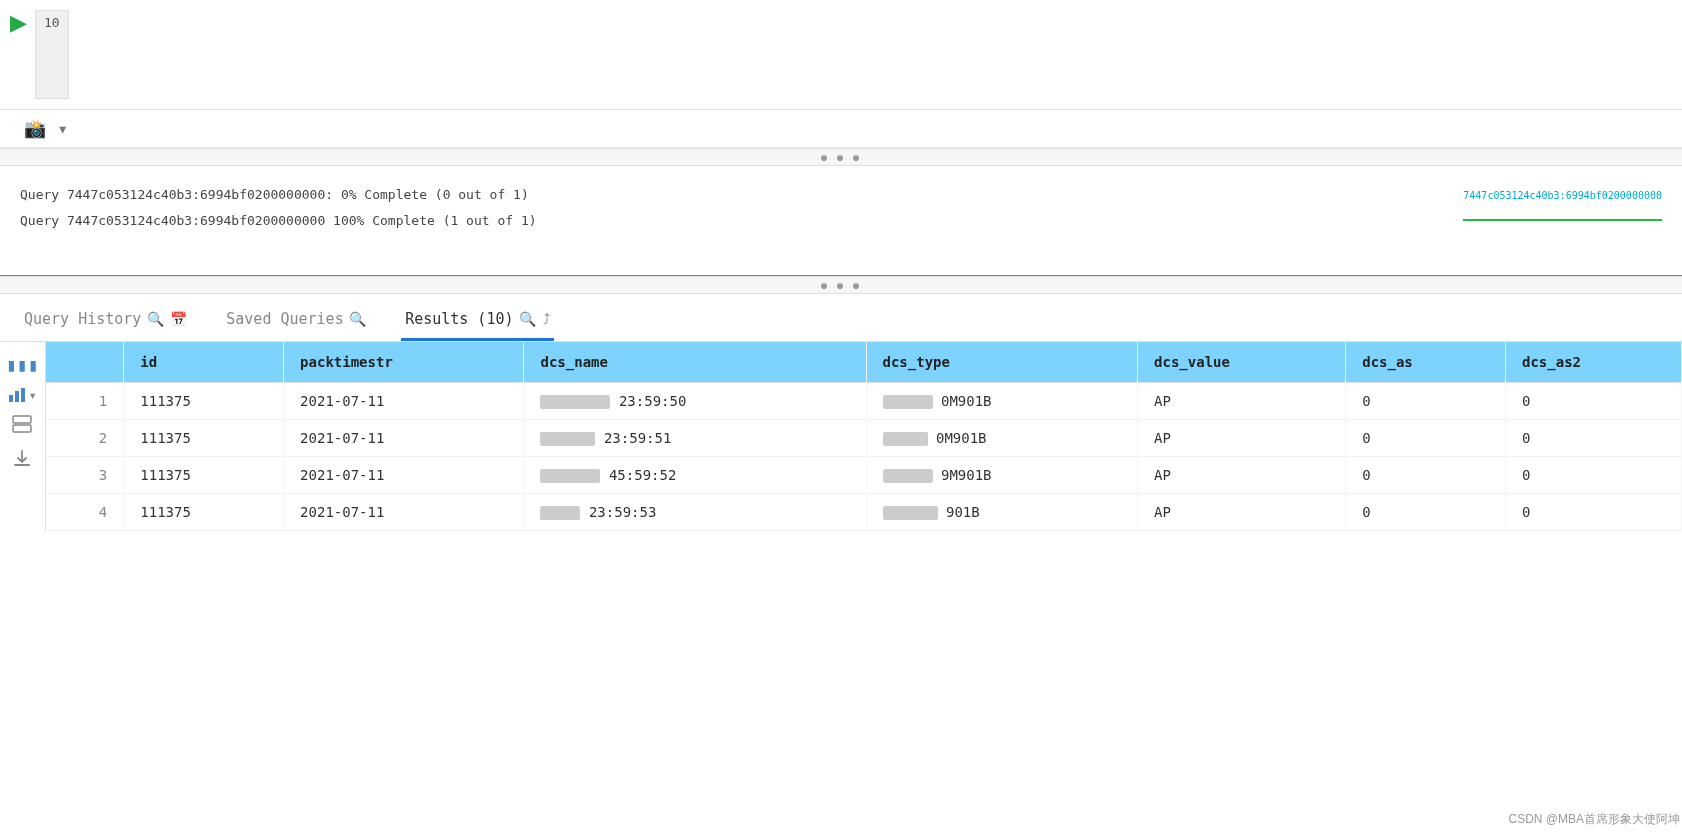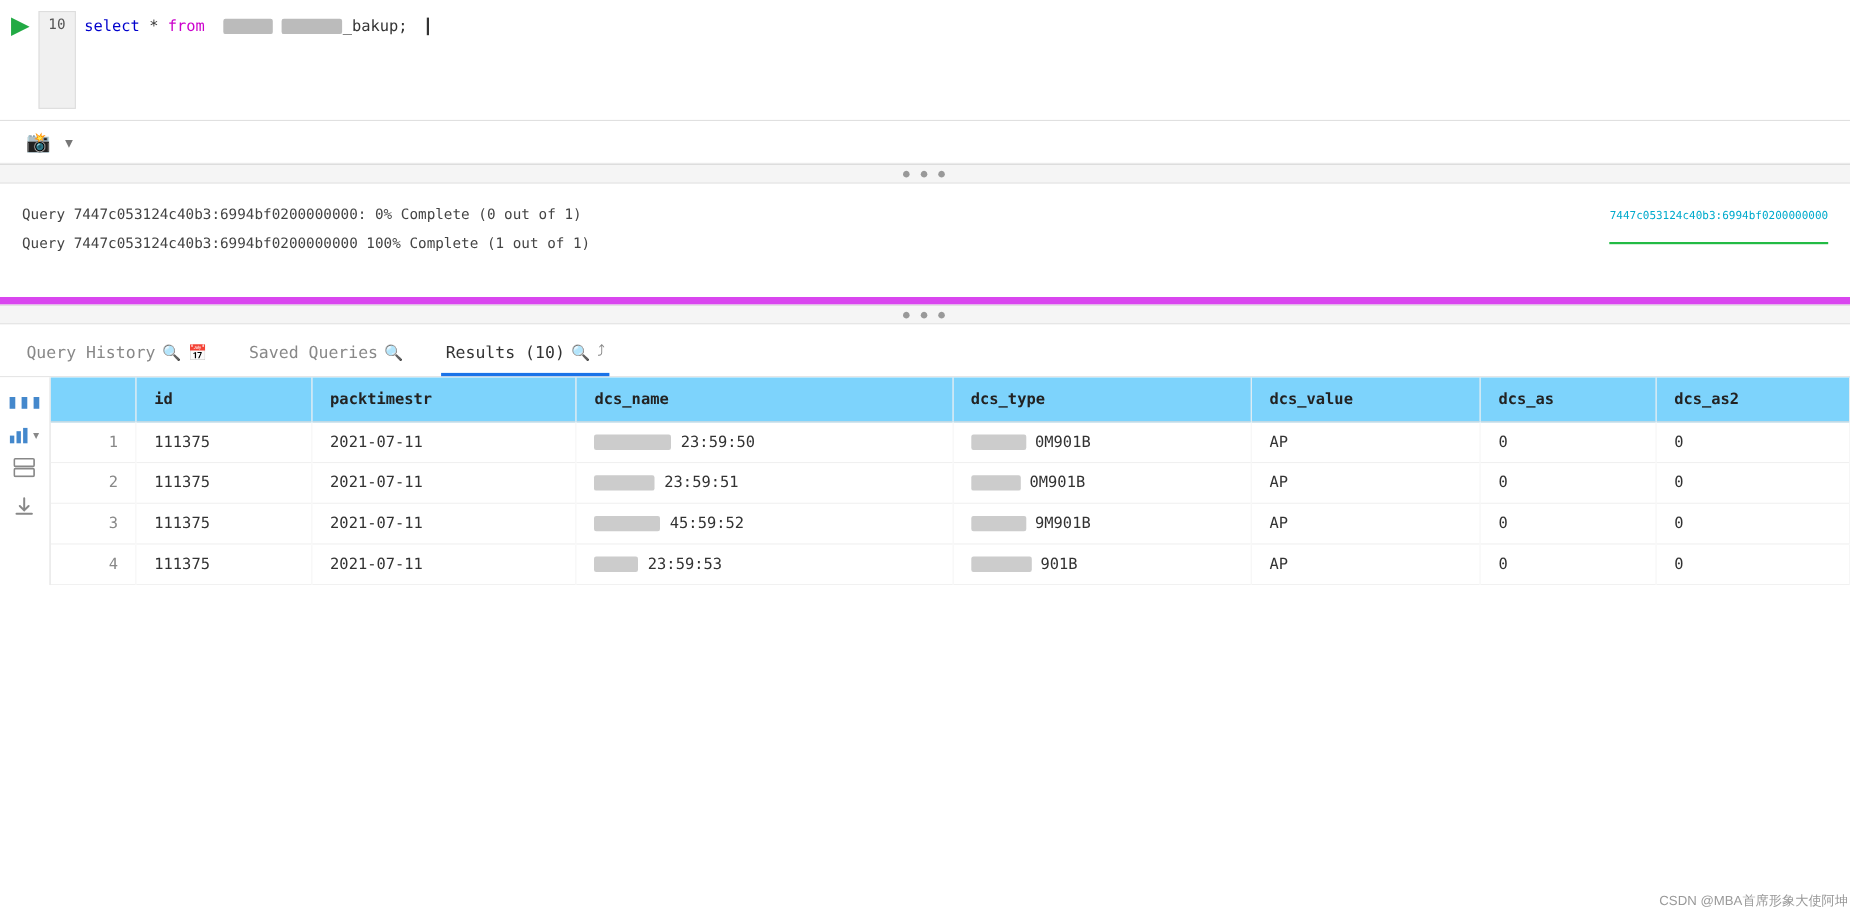--- a/index.html
+++ b/index.html
@@ -76,21 +76,21 @@
       cursor: row-resize;
       color: #999;
       font-size: 10px;
       letter-spacing: 2px;
     }
 
     
     .status-section {
       padding: 16px 20px;
       background: #fff;
-      border-bottom: 7px solid #d946ef;
+      border-bottom: 1px solid #d946ef;
       display: flex;
       align-items: flex-start;
       gap: 36px;
       min-height: 110px;
     }
     .status-messages {
       flex: 1;
       font-size: 13px;
       color: #444;
       line-height: 2;
@@ -219,29 +219,20 @@
       color: #999;
       font-family: sans-serif;
     }
   </style>
 </head>
 <body>
 
 <div class="editor-section">
   <button class="run-btn">▶</button>
   <div class="line-number-col">10</div>
-  <div class="sql-code">
-    <span class="kw-blue">select</span>
-    <span> * </span>
-    <span class="kw-purple">from</span>
-    <span>
-      &nbsp;<span style="display:inline-block;background:#bbb;color:transparent;border-radius:2px;width:45px;height:1em;vertical-align:middle;"></span>&nbsp;<span style="display:inline-block;background:#bbb;color:transparent;border-radius:2px;width:55px;height:1em;vertical-align:middle;"></span>_bakup;
-    </span>
-    <span class="cursor">&nbsp;</span>
-  </div>
 </div>
 
 <div style="display:flex;align-items:center;padding:4px 16px;border-bottom:1px solid #e8e8e8;">
   <span class="map-icon-area">📸 ▾</span>
 </div>
 
 <div class="resize-handle">
   <span>● ● ●</span>
 </div>
 

